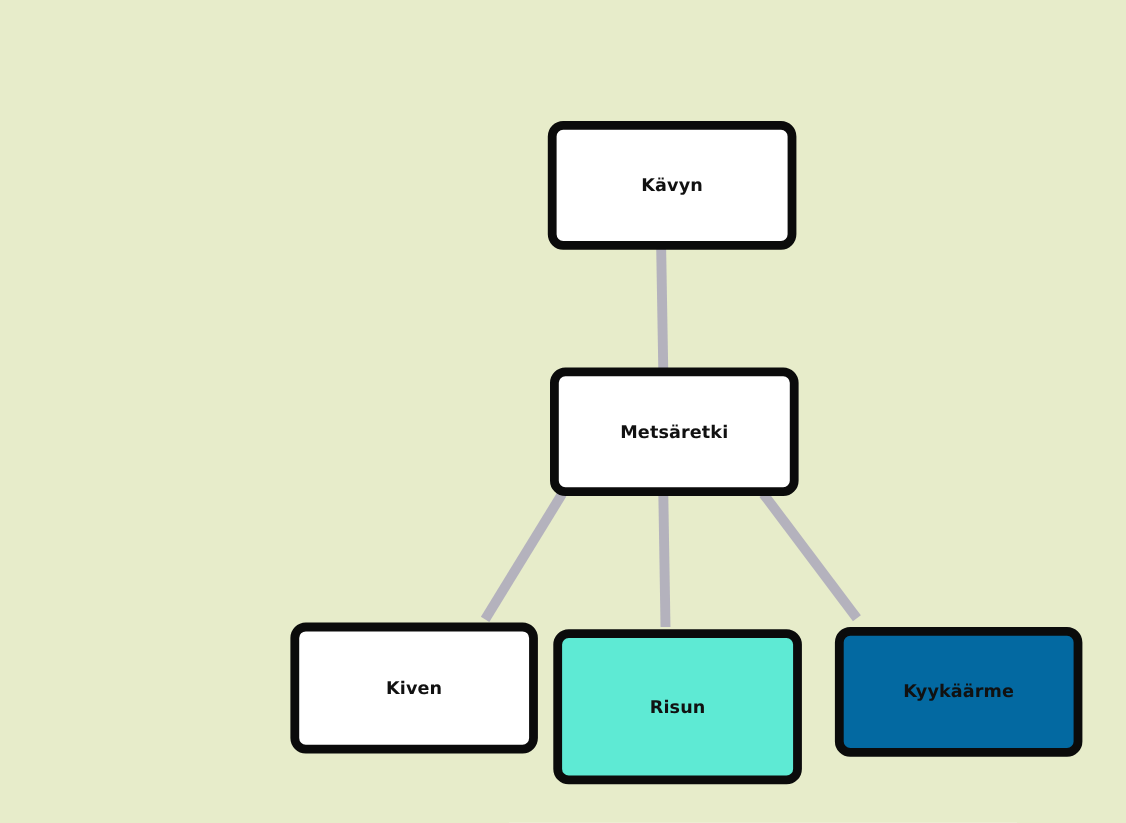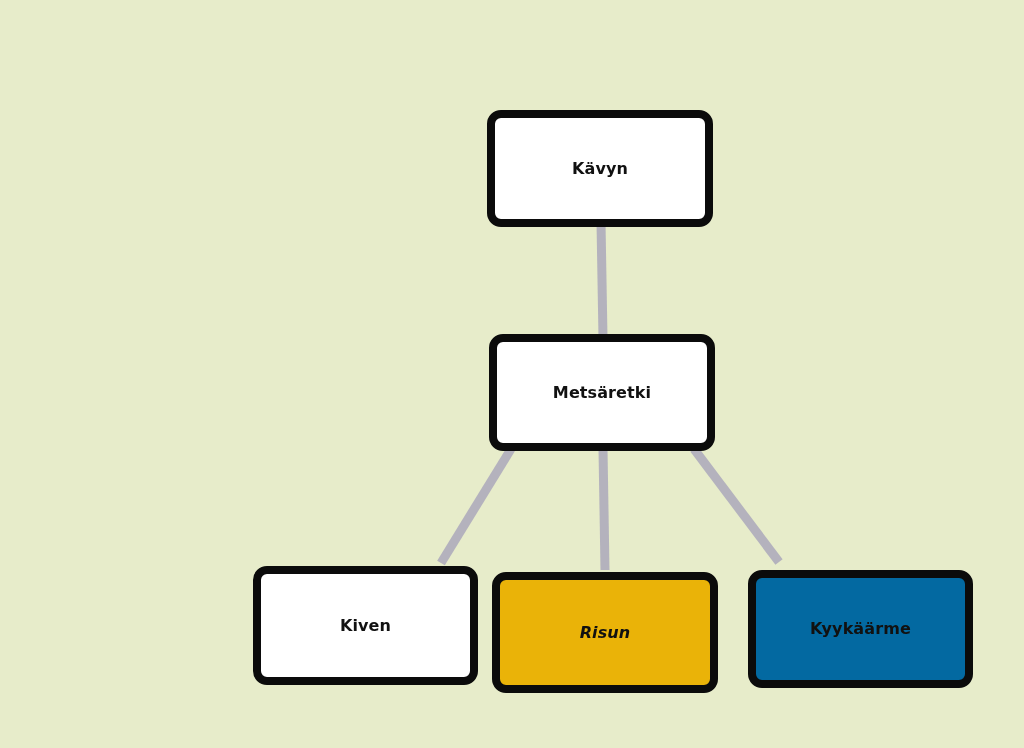--- a/index.html
+++ b/index.html
@@ -32,20 +32,21 @@
     z-index: 2;
     box-sizing: border-box;
     background: #ffffff;
     border: 8px solid #0b0b0b;
     border-radius: 14px;
     display: flex;
     align-items: center;
     justify-content: center;
     text-align: left;
     padding: 4px 10px;
+    margin-left: 11px;
   }
   .node-label {
     font-family: "DejaVu Sans", "Liberation Sans", sans-serif;
     font-size: 16px;
     font-weight: bold;
     letter-spacing: 0.1px;
     color: #111111;
     line-height: 1.2;
     white-space: nowrap;
   }
@@ -67,21 +68,21 @@
   </div>
 
   <div class="node" style="left: 253px; top: 566px; width: 225px; height: 119px; background: rgb(255, 255, 255); border-color: rgb(11, 11, 11);">
     <span class="node-label">Kiven</span>
   </div>
 
   <div class="node" style="left: 489px; top: 334px; width: 226px; height: 117px; background: rgb(255, 255, 255); border-color: rgb(11, 11, 11);">
     <span class="node-label">Metsäretki</span>
   </div>
 
-  <div class="node" style="left: 492px; top: 572px; width: 226px; height: 121px; background: #eab308; border-color: rgb(11, 11, 11); font-style: italic;">
+  <div class="node" style="left: 492px; top: 572px; width: 226px; height: 141px; background: #5eead4; border-color: rgb(11, 11, 11);">
     <span class="node-label">Risun</span>
   </div>
 
   <div class="node" style="left: 748px; top: 570px; width: 225px; height: 118px; background: #0369a1; border-color: rgb(11, 11, 11);">
     <span class="node-label">Kyykäärme</span>
   </div>
 
 </div>
 
 </body></html>

